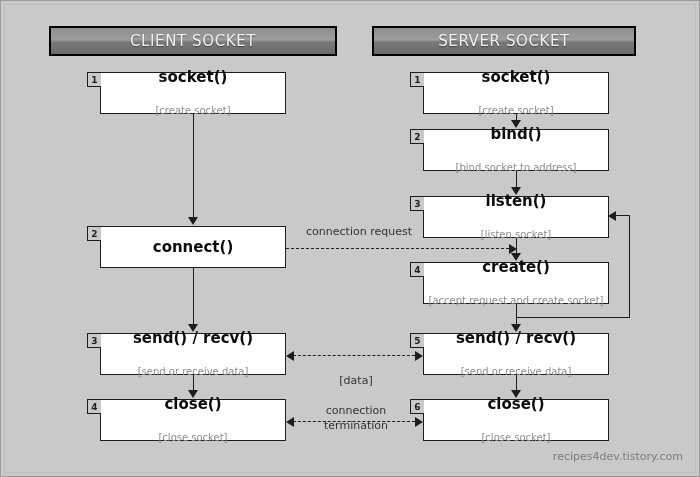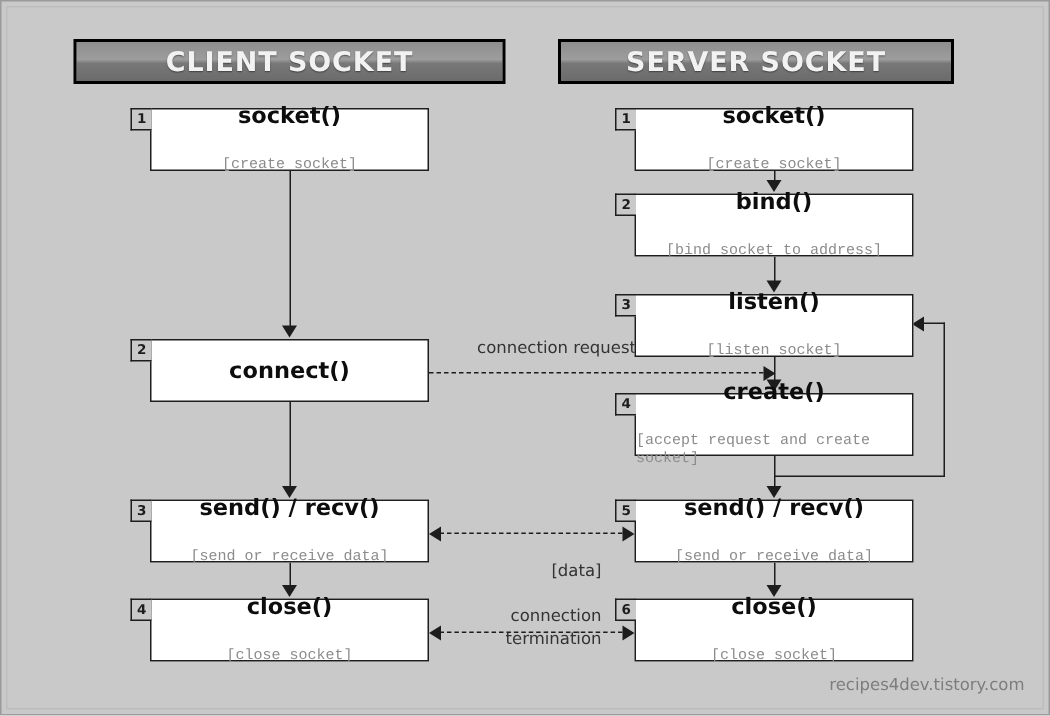--- a/index.html
+++ b/index.html
@@ -26,22 +26,22 @@
   }
 
   
   .col-header {
     position: absolute;
     height: 30px;
     border: 2px solid #000000;
     box-sizing: border-box;
     background: linear-gradient(to bottom, #8e8e8e 0%, #9d9d9d 45%, #787878 55%, #6b6b6b 100%);
     color: #f2f2f2;
-    font-size: 18px;
-    font-weight: bold;
+    font-size: 15px;
+    font-weight: normal;
     letter-spacing: 0.6px;
     display: flex;
     align-items: center;
     justify-content: center;
     text-shadow: 0 1px 1px rgba(0,0,0,0.45);
   }
   #hdr-client { left: 48px; top: 25px; width: 288px; }
   #hdr-server { left: 371px; top: 25px; width: 264px; align-items: center; }
 
   
@@ -60,21 +60,20 @@
     font-size: 15px;
     font-weight: bold;
     color: #0d0d0d;
     line-height: 1.1;
   }
   .step-sub {
     font-size: 10px;
     color: #8c8c8c;
     line-height: 1.2;
     margin-top: 20px;
-    font-family: Liberation Mono, monospace;
   }
   .step-badge {
     position: absolute;
     left: -14px;
     top: -1px;
     width: 14px;
     height: 15px;
     box-sizing: border-box;
     background: #c9c9c9;
     border: 1.5px solid #1d1d1d;
@@ -132,21 +131,21 @@
     width: 0; height: 0;
     border-top: 5px solid transparent;
     border-bottom: 5px solid transparent;
     border-right: 8px solid #1d1d1d;
     z-index: 3;
   }
   .edge-label {
     position: absolute;
     font-size: 11px;
     color: #333333;
-    text-align: right;
+    text-align: center;
     line-height: 1.15;
     z-index: 4;
     white-space: nowrap;
   }
   #watermark {
     position: absolute;
     right: 16px;
     bottom: 13px;
     font-size: 11px;
     color: #7d7d7d;

